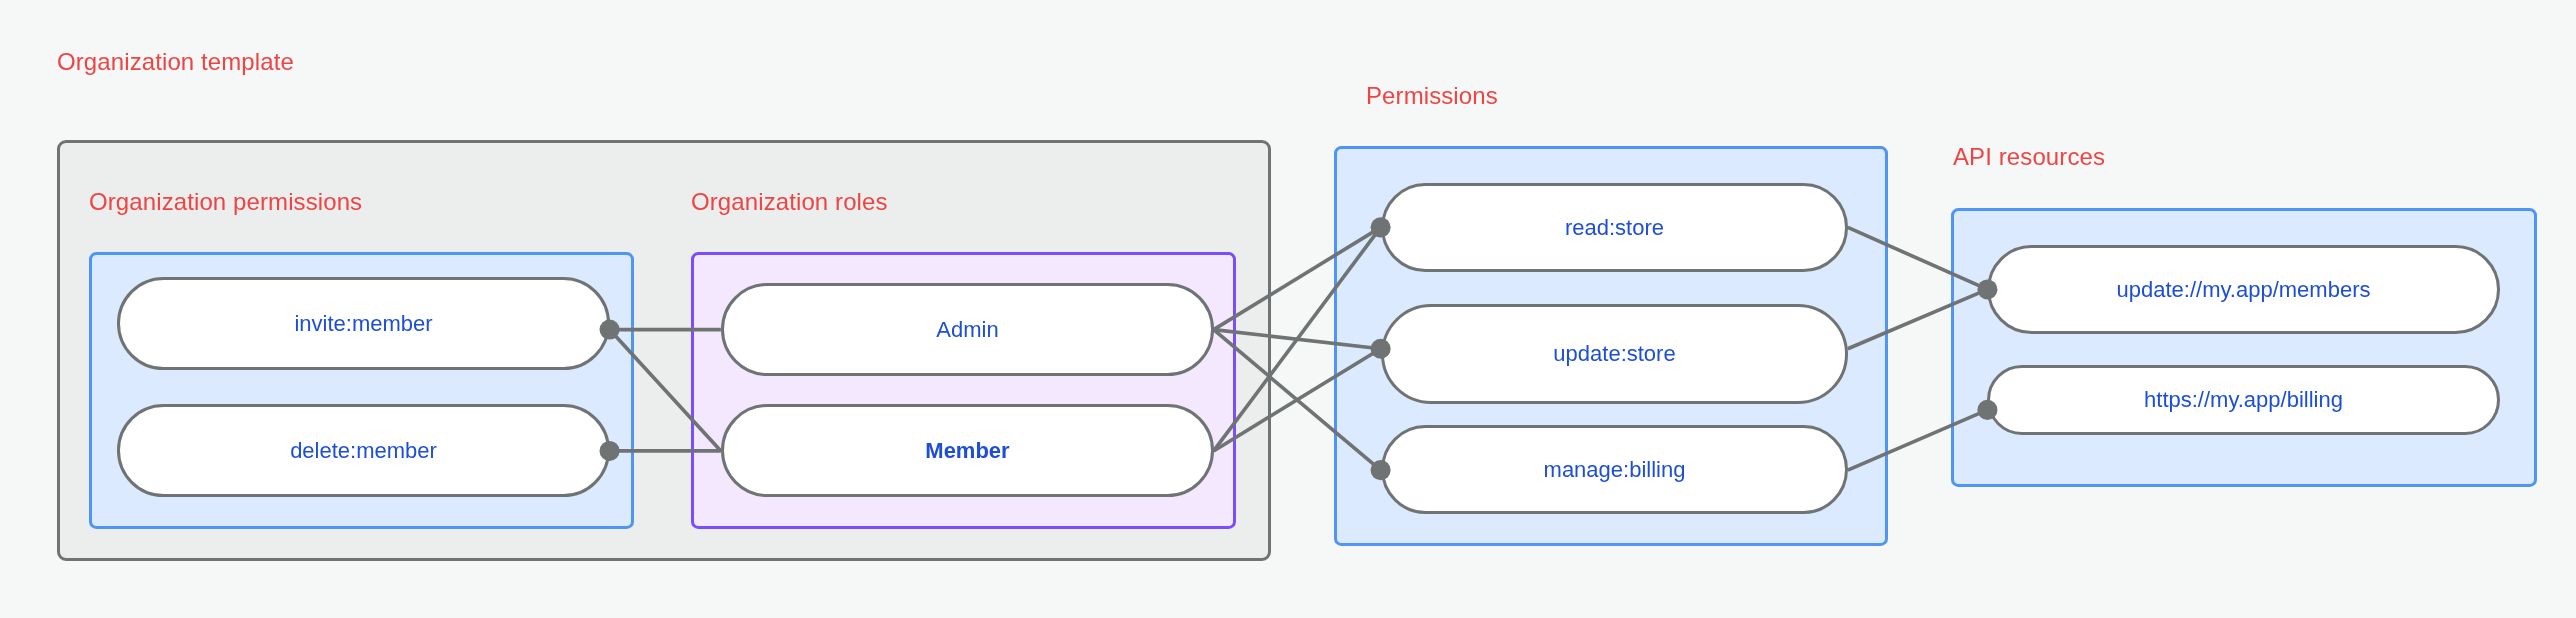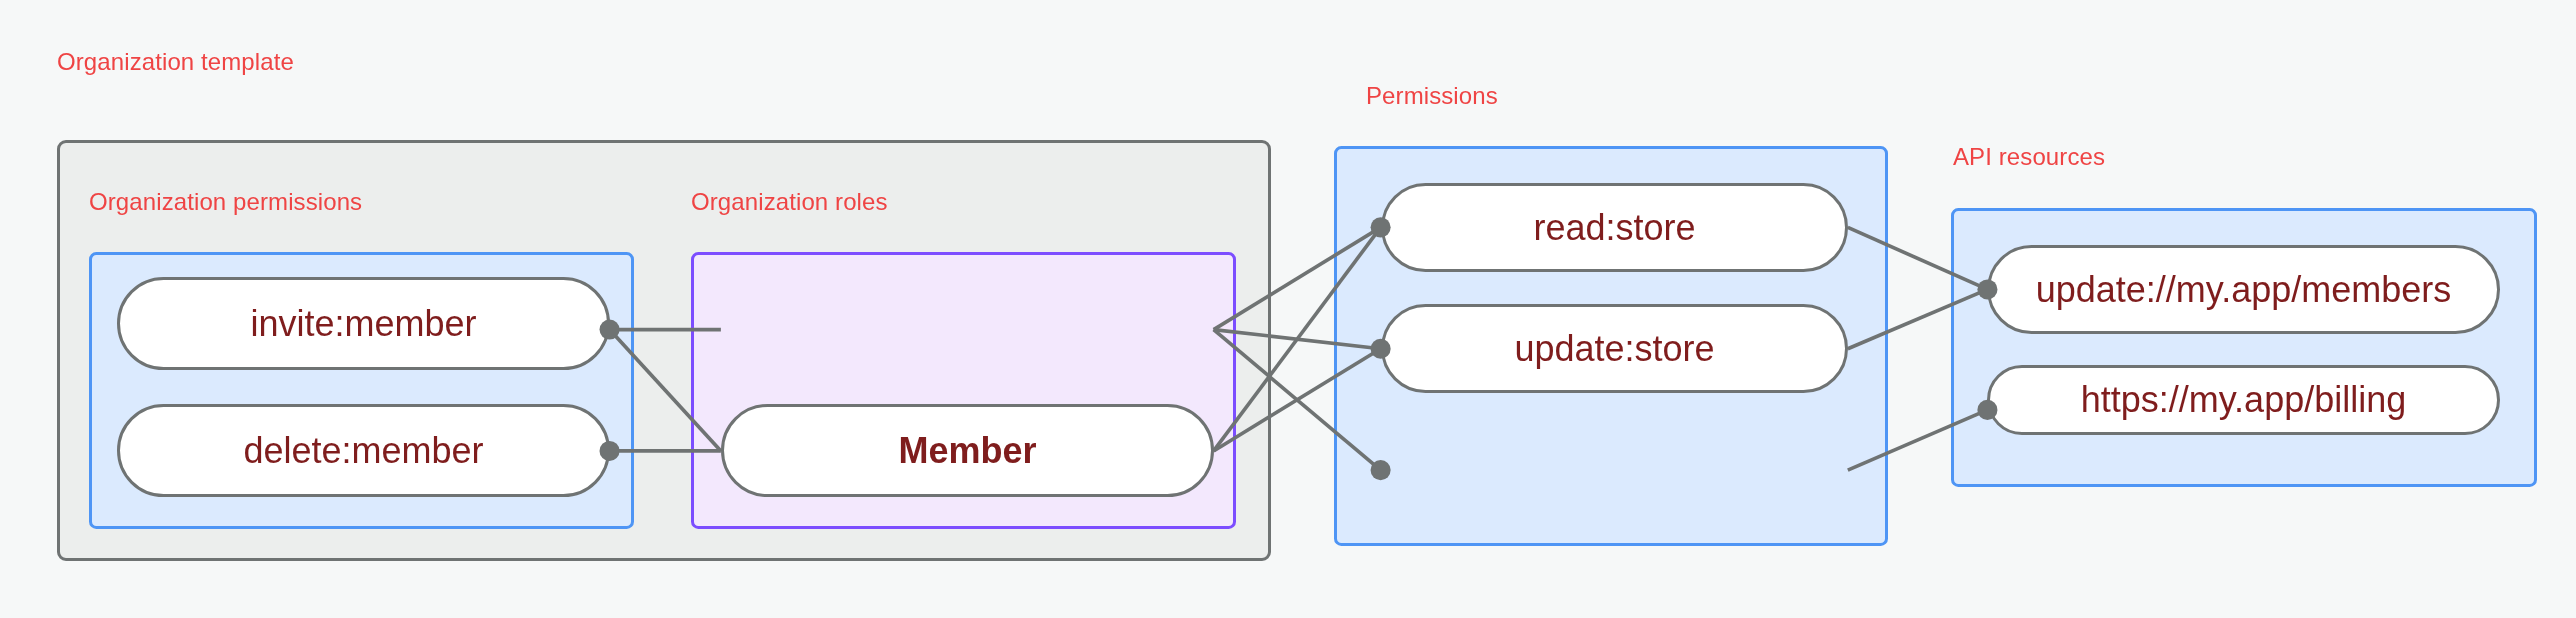--- a/index.html
+++ b/index.html
@@ -42,22 +42,22 @@
   
   .pill{
     position:absolute;
     box-sizing:border-box;
     background:#ffffff;
     border:3.7px solid #6f7373;
     border-radius:912px;
     display:flex;
     align-items:center;
     justify-content:center;
-    font-size:36px;
-    color:#7f1d1d;
+    font-size:22px;
+    color:#1d4ed8;
     white-space:nowrap;
   }
 
   
   #edges{
     position:absolute;left:0;top:0;
     width:2576px;height:619px;
     pointer-events:none;
   }
   .edge{stroke:#6f7373;stroke-width:4;fill:none;}
@@ -76,28 +76,30 @@
 
   <div class="grp box-blue" style="left:89px;top:252px;width:545px;height:277px;"></div>
 
   <div class="grp-title" style="left:691px;top:186px;">Organization roles</div>
 
   <div class="grp box-purple" style="left:691px;top:252px;width:545px;height:277px;"></div>
 
   <div class="pill" style="left:117px;top:277px;width:493px;height:93px;">invite:member</div>
   <div class="pill" style="left:117px;top:404px;width:493px;height:93px;">delete:member</div>
 
+  <div class="pill" style="left:721px;top:283px;width:493px;height:93px;">Admin</div>
   <div class="pill" style="left:721px;top:404px;width:493px;height:93px;font-weight:bold;">Member</div>
 
   <div class="grp-title" style="left:1338px;top:80px;margin-left:28px;">Permissions</div>
 
   <div class="grp box-blue" style="left:1334px;top:146px;width:554px;height:400px;"></div>
 
   <div class="pill" style="left:1381px;top:183px;width:467px;height:89px;">read:store</div>
-  <div class="pill" style="left:1381px;top:304px;width:467px;height:89px;">update:store</div>
+  <div class="pill" style="left:1381px;top:304px;width:467px;height:100px;">update:store</div>
+  <div class="pill" style="left:1381px;top:425px;width:467px;height:89px;">manage:billing</div>
 
   <div class="grp-title" style="left:1953px;top:141px;">API resources</div>
 
   <div class="grp box-blue" style="left:1951px;top:208px;width:586px;height:279px;"></div>
 
   <div class="pill" style="left:1987px;top:245px;width:513px;height:89px;">update://my.app/members</div>
   <div class="pill" style="left:1987px;top:365px;width:513px;height:70px;">https://my.app/billing</div>
 
   <svg id="edges" viewBox="0 0 2823 678" xmlns="http://www.w3.org/2000/svg">
 

